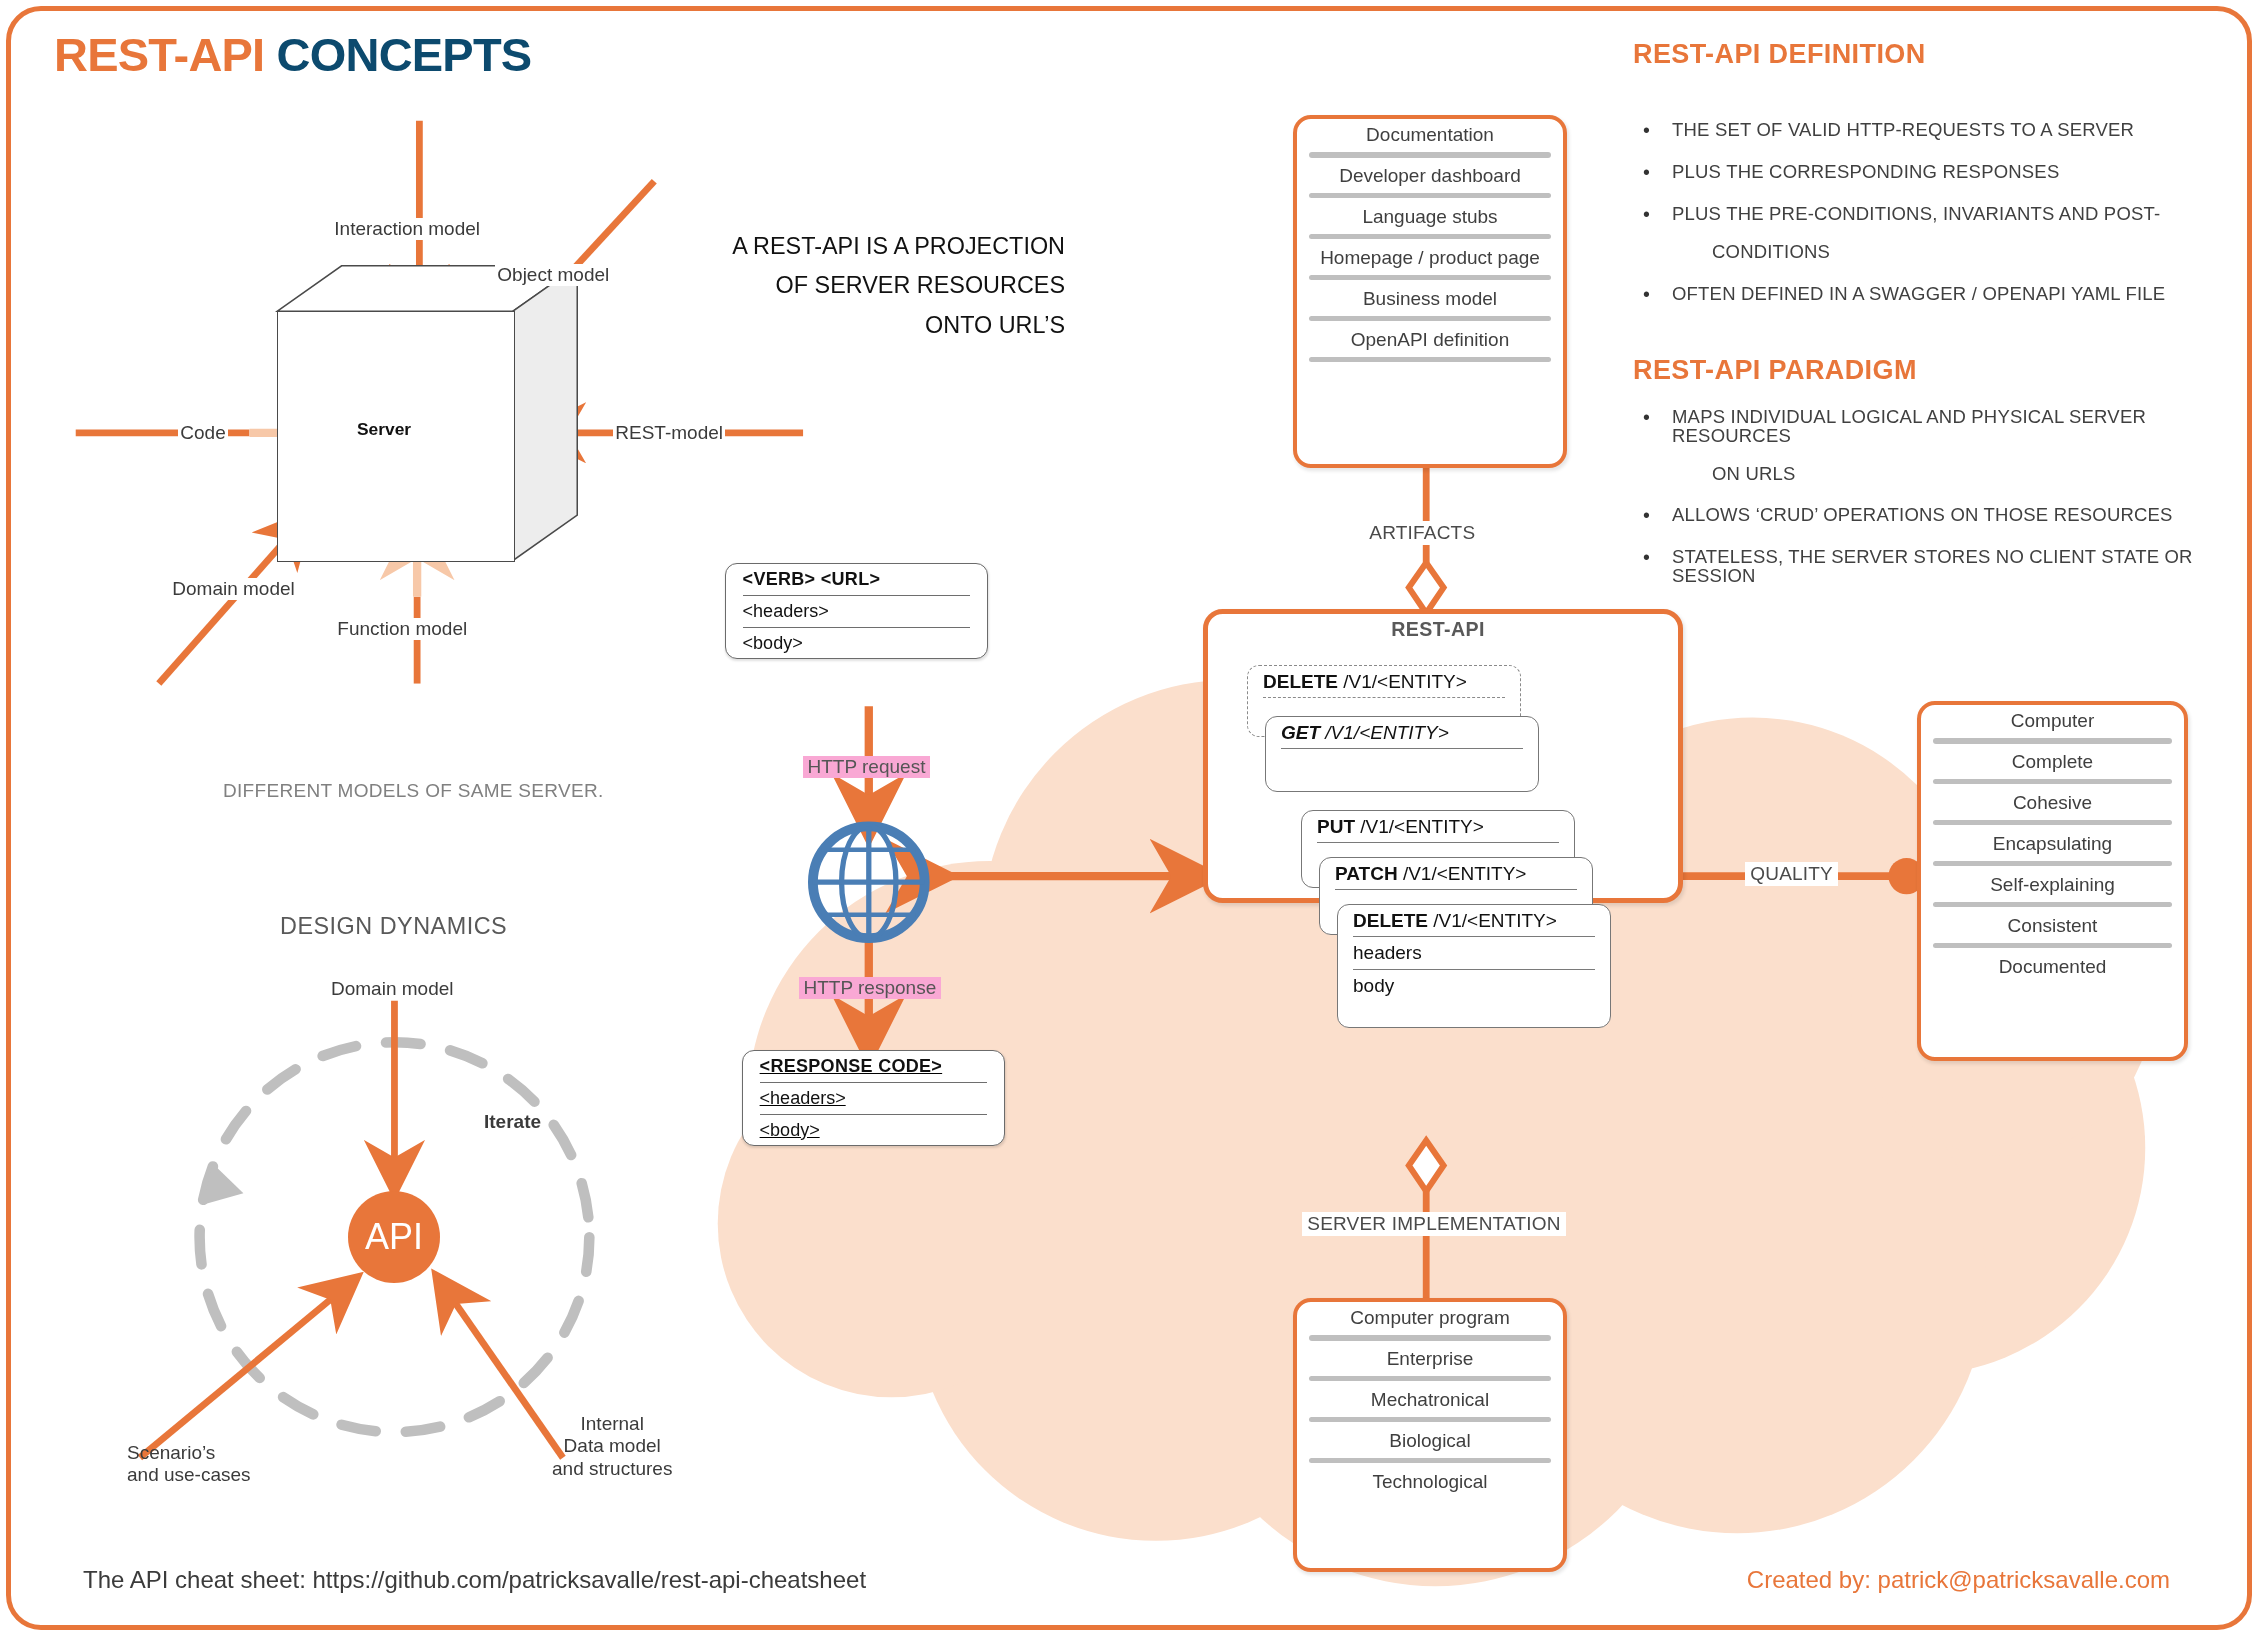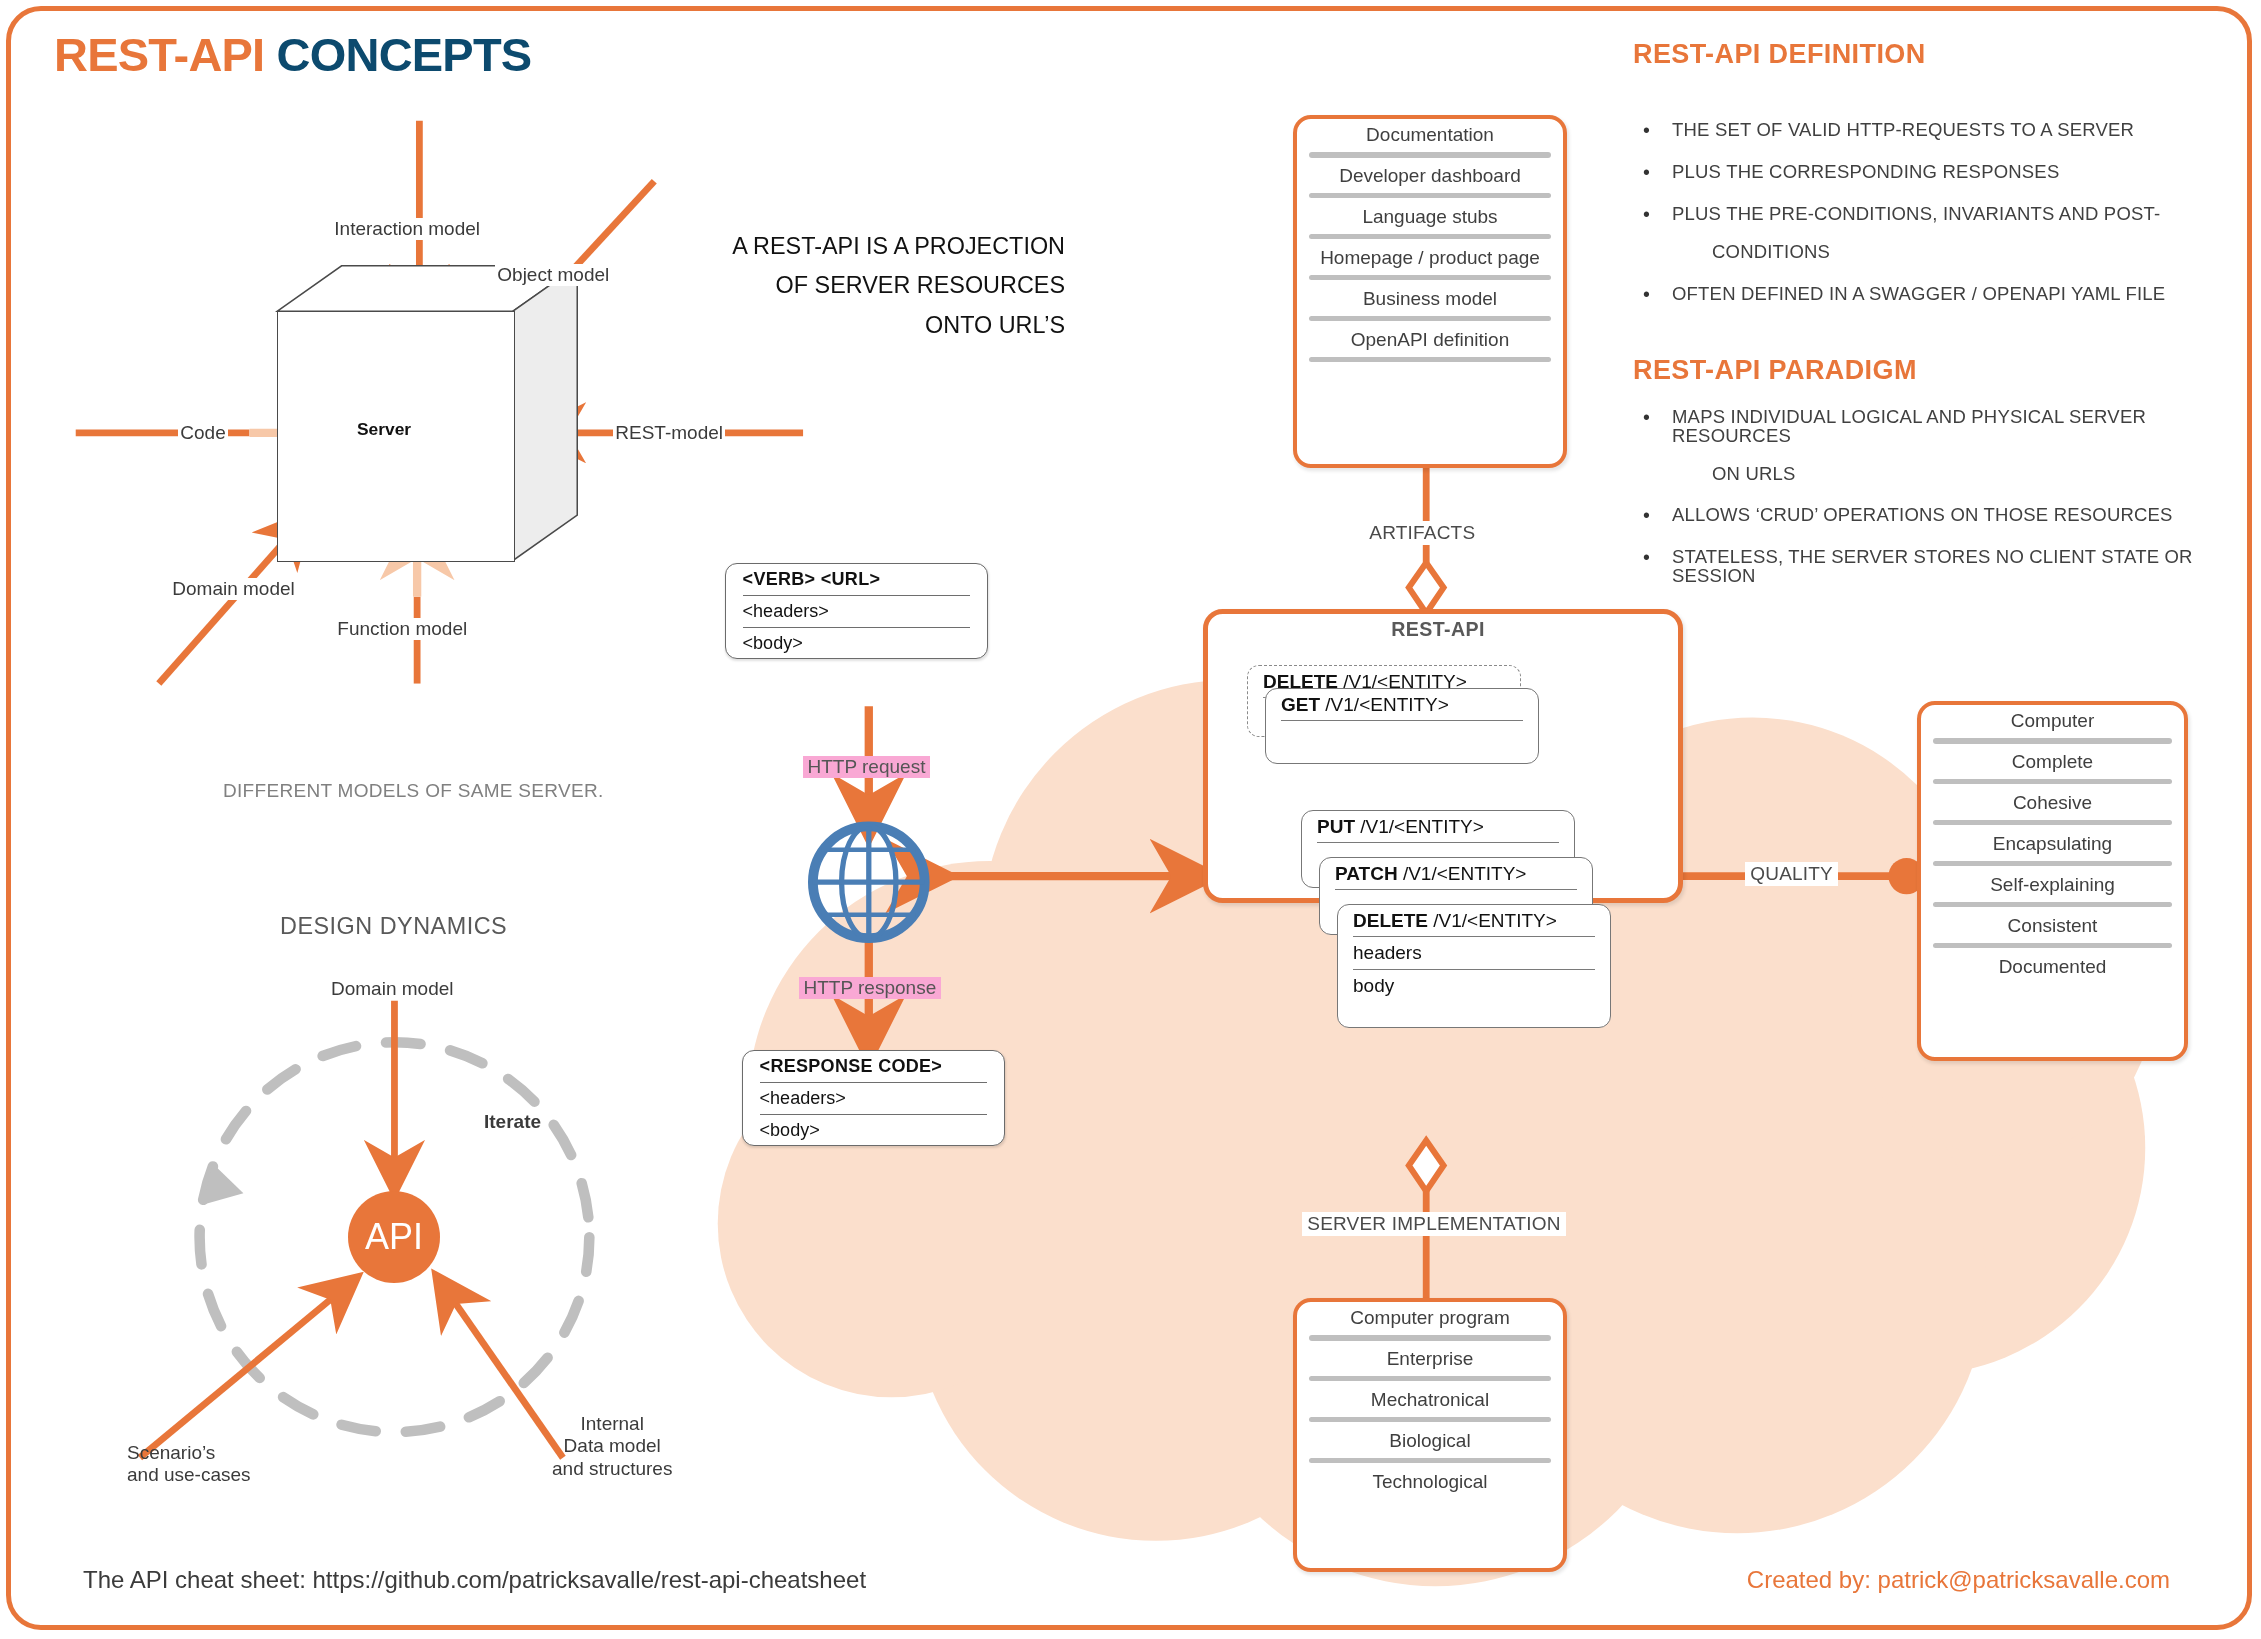--- a/index.html
+++ b/index.html
@@ -200,21 +200,21 @@
       <ellipse cx="1150" cy="1168" rx="36" ry="74" stroke-width="7"></ellipse>
       <line x1="1150" y1="1094" x2="1150" y2="1242" stroke-width="7"></line>
       <line x1="1076" y1="1168" x2="1224" y2="1168" stroke-width="7"></line>
       <line x1="1088" y1="1125" x2="1212" y2="1125" stroke-width="6"></line>
       <line x1="1088" y1="1211" x2="1212" y2="1211" stroke-width="6"></line>
     </g>
   </svg>
 
   <div class="flab" style="left:799px;top:977px;">HTTP response</div>
 
-  <div class="msgbox" style="left:742px;top:1050px;width:261px;">
+  <div class="msgbox" style="left:742px;top:1050px;width:261px;text-decoration:underline;">
     <div class="row hd">&lt;RESPONSE CODE&gt;</div>
     <div class="sep"></div>
     <div class="row">&lt;headers&gt;</div>
     <div class="sep"></div>
     <div class="row">&lt;body&gt;</div>
   </div>
 
   <div class="opanel" style="left:1293px;top:115px;width:266px;height:345px;">
     <div class="it">Documentation</div>
     <div class="ln"></div>
@@ -231,21 +231,21 @@
   </div>
   <div class="conn-lab" style="left:1364px;top:521px;">ARTIFACTS</div>
 
   <div class="restapi"></div>
   <div class="restapi-title">REST-API</div>
 
   <div class="vcard dashed" style="left:1247px;top:665px;width:272px;height:70px;">
     <div class="vrow"><b>DELETE</b> <span>/V1/&lt;ENTITY&gt;</span></div>
     <div class="vsep" style="border-top:1.5px dashed #8a8a8a;"></div>
   </div>
-  <div class="vcard" style="left:1265px;top:688px;width:272px;height:74px;">
+  <div class="vcard" style="left:1265px;top:716px;width:272px;height:74px;font-style:italic;">
     <div class="vrow"><b>GET</b> <span>/V1/&lt;ENTITY&gt;</span></div>
     <div class="vsep"></div>
   </div>
   <div class="vcard" style="left:1301px;top:810px;width:272px;height:76px;">
     <div class="vrow"><b>PUT</b> <span>/V1/&lt;ENTITY&gt;</span></div>
     <div class="vsep"></div>
   </div>
   <div class="vcard" style="left:1319px;top:857px;width:272px;height:76px;">
     <div class="vrow"><b>PATCH</b> <span>/V1/&lt;ENTITY&gt;</span></div>
     <div class="vsep"></div>

